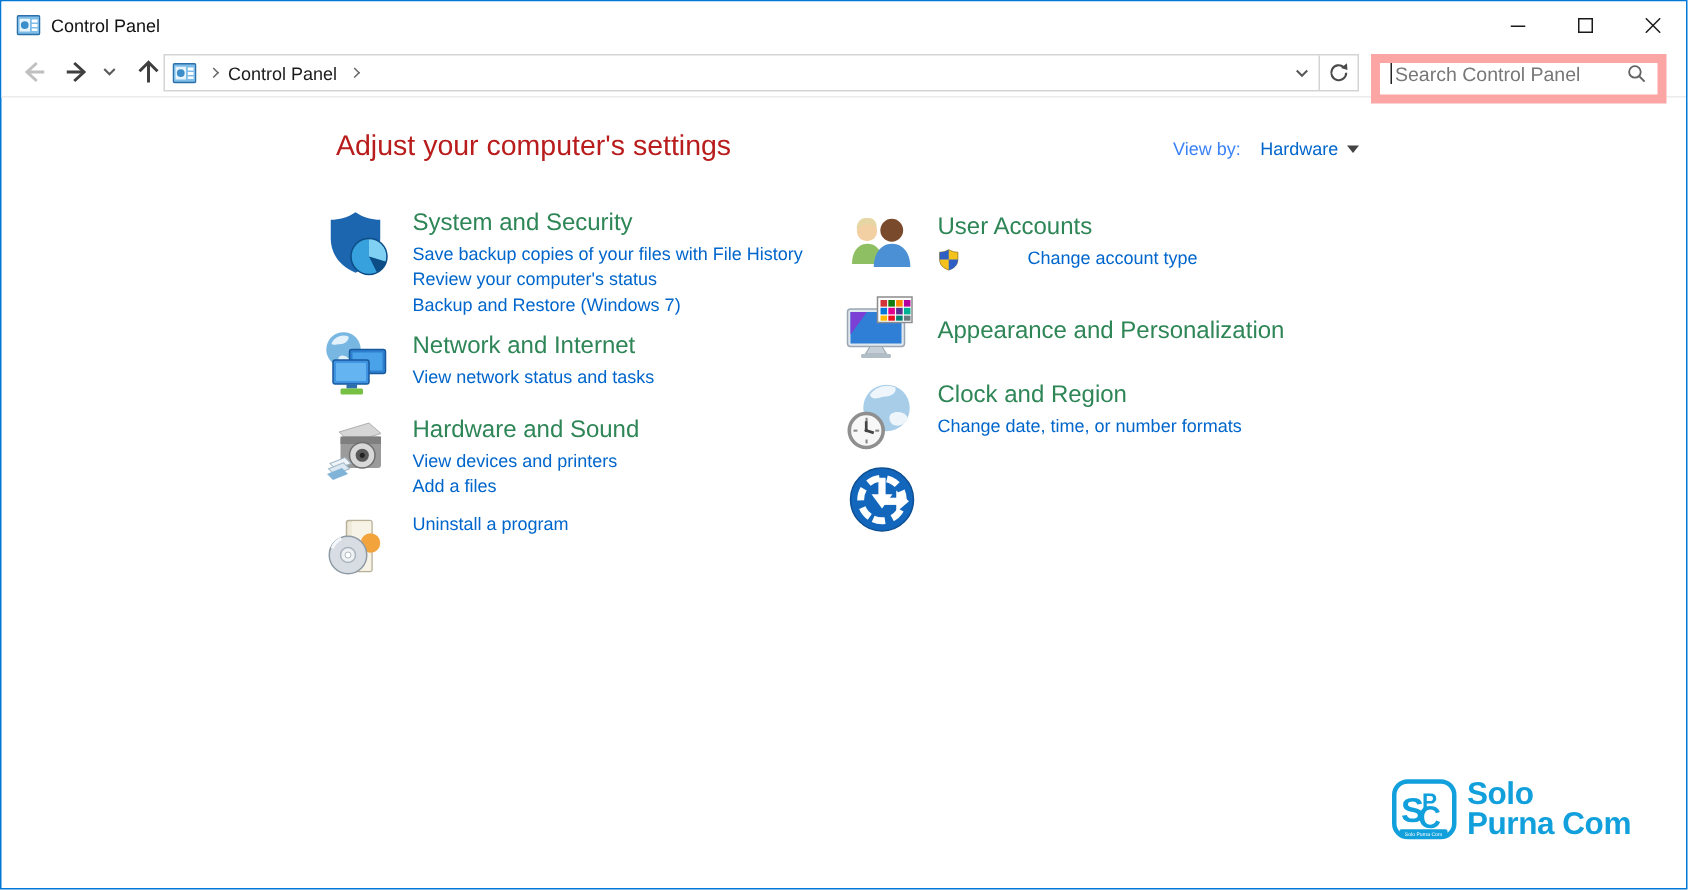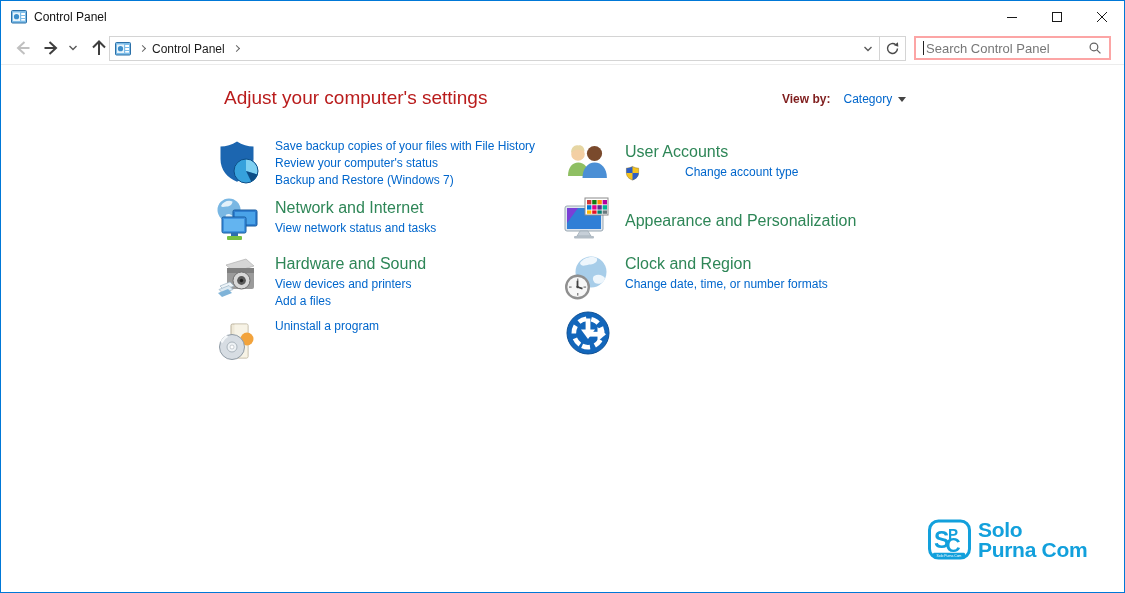--- a/index.html
+++ b/index.html
@@ -23,27 +23,27 @@
   .nav-btn { width:28px; height:28px; display:flex; align-items:center; justify-content:center; flex:none; }
   .nav-btn.small { width:16px; }
   .addressbar { position:absolute; left:108px; top:4px; width:797px; height:25px; border:1px solid #d4d4d4; background:#fff; display:flex; align-items:center; padding-left:5px; }
   .crumb-icon { width:16px; height:16px; flex:none; }
   .crumb-chev { width:5px; height:5px; border-right:1px solid #666; border-bottom:1px solid #666; transform:rotate(-45deg); margin:0 7px 0 9px; flex:none; }
   .crumb-text { font-size:12px; color:#1b1b1b; white-space:nowrap; }
   .addr-spacer { flex:1; }
   .addr-chev { width:22px; height:23px; display:flex; align-items:center; justify-content:center; }
   .addr-sep { width:1px; height:23px; background:#d4d4d4; }
   .refresh-btn { width:25px; height:23px; display:flex; align-items:center; justify-content:center; }
-  .searchbox { position:absolute; left:913px; top:4px; width:197px; height:24px; border:2px solid #fca5a5; background:#fff; display:flex; align-items:center; padding:0 7px; }
+  .searchbox { position:absolute; left:913px; top:4px; width:197px; height:33px; border:6px solid #fca5a5; background:#fff; display:flex; align-items:flex-start; padding:0 7px; }
   .search-caret { width:1px; height:14px; background:#222; margin-right:2px; flex:none; }
   .search-placeholder { font-size:13px; color:#777; flex:1; white-space:nowrap; overflow:hidden; }
   
   .page-title { position:absolute; left:223px; top:86px; font-size:19px; color:#b91c1c; font-weight:400; }
   .viewby { position:absolute; left:781px; top:91px; display:flex; align-items:center; font-size:12px; }
-  .viewby-label { color:#7f1d1d;font-weight:bold; }
+  .viewby-label { color:#3b82f6; }
   .viewby-value { color:#0066cc; margin-left:13px; }
   .caret-down { width:0; height:0; border-left:4px solid transparent; border-right:4px solid transparent; border-top:5px solid #444; margin-left:6px; }
   .col { position:absolute; width:345px; }
   .col-left { left:213px; top:137px; }
   .col-right { left:563px; top:140px; width:360px; }
   .category { display:flex; margin-bottom:8px; min-height:48px; }
   .cat-icon { width:48px; height:48px; flex:none; margin-right:13px; }
   .cat-body { flex:1; }
   .category.center .cat-body { display:flex; align-items:center; }
   .cat-title { display:block; font-size:16px; line-height:21px; color:#2e8657; text-decoration:none; margin-bottom:2px; }
@@ -145,35 +145,36 @@
     <svg width="14" height="14" viewBox="0 0 16 16">
       <circle cx="6.8" cy="6.8" r="4.4" stroke="#636363" stroke-width="1.4" fill="none"></circle>
       <line x1="10.1" y1="10.1" x2="14.2" y2="14.2" stroke="#636363" stroke-width="1.4"></line>
     </svg>
   </div>
 </div>
 
 <div class="page-title">Adjust your computer's settings</div>
 <div class="viewby">
   <span class="viewby-label">View by:</span>
-  <span class="viewby-value">Category</span>
+  <span class="viewby-value">Hardware</span>
   <span class="caret-down"></span>
 </div>
 
 <div class="col col-left">
 
   <div class="category">
     <svg class="cat-icon" viewBox="0 0 48 48">
       <path d="M23 3.5 C17.8 7 12.2 8.5 6.5 8.5 v12.5 c0 11 6.8 18.6 16.5 22.8 9.7-4.2 16.5-11.8 16.5-22.8 V8.5 C33.8 8.5 28.2 7 23 3.5z" fill="#1c66b0"></path>
       <circle cx="32" cy="33" r="12" fill="#36a1dc"></circle>
       <path d="M32 21 a12 12 0 0 1 11.4 15.5 L32 33z" fill="#7fd0f2"></path>
       <path d="M32 33 l11.4 3.5 a12 12 0 0 1 -6.2 7z" fill="#0d4d86"></path>
       <circle cx="32" cy="33" r="12" fill="none" stroke="#0d4d86" stroke-width="1"></circle>
     </svg>
     <div class="cat-body">
+      <a class="cat-title" href="#">System and Security</a>
       <a class="cat-link" href="#">Save backup copies of your files with File History</a>
       <a class="cat-link" href="#">Review your computer's status</a>
       <a class="cat-link" href="#">Backup and Restore (Windows 7)</a>
     </div>
   </div>
 
   <div class="category">
     <svg class="cat-icon" viewBox="0 0 48 48">
       <circle cx="15" cy="13" r="11.5" fill="#79b7e3"></circle>
       <path d="M7 9 c2-4.5 7.5-6.5 11.5-4.5 0 3-3 5-6 5 -2.2 0-4.3 1.2-5.5-0.5z" fill="#e3f1fa"></path>

